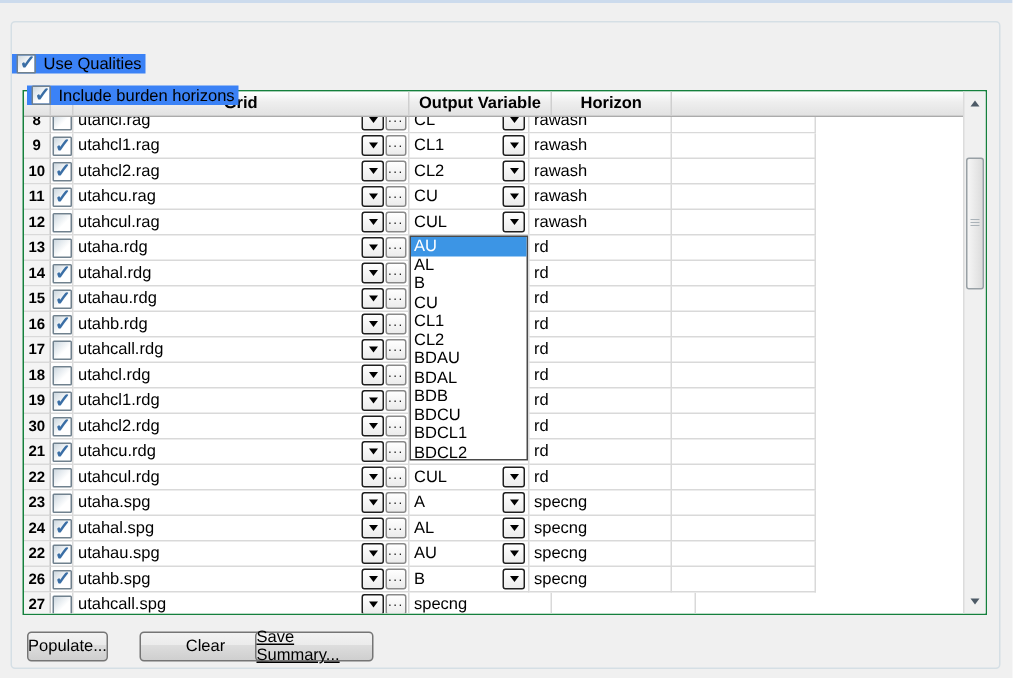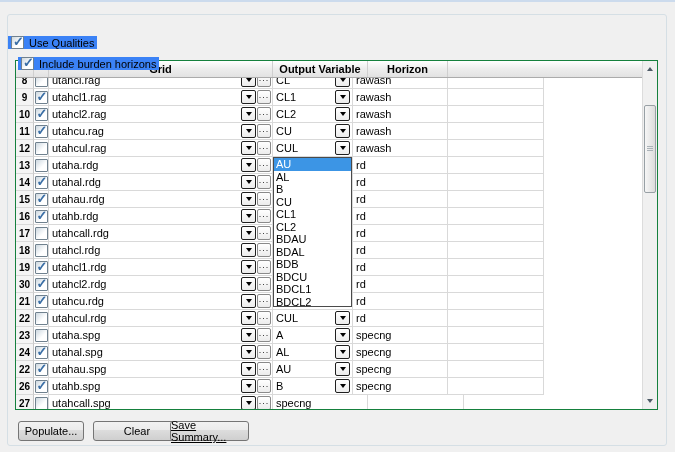--- a/index.html
+++ b/index.html
@@ -86,21 +86,21 @@
   .sb-thumb::after { content:""; position:absolute; left:2px; right:2px; top:50%; margin-top:-3px; height:6px;
                      background:repeating-linear-gradient(#aab2b8 0 1px, transparent 1px 2px); }
   
   .bottom-btn {
     position:absolute; top:421px; height:20px;
     border:1px solid #757575; border-radius:3px;
     background:linear-gradient(#f2f2f2 0%,#ebebeb 45%,#dddddd 46%,#cfcfcf 100%);
     display:flex; align-items:center; justify-content:center;
     font-family:"Liberation Sans",sans-serif; font-size:11px; color:#000;
   }
-  #btn-populate { left:18px; width:66px; }
+  #btn-populate { left:18px; width:54px; }
   #btn-clear { left:93px; width:88px; }
   #btn-save { left:170px; width:79px;text-decoration:underline; }
 </style>
 </head>
 <body>
 
 <div class="top-accent"></div>
 <div class="groupbox"></div>
 
 <div class="cb-line" id="cb-use">

